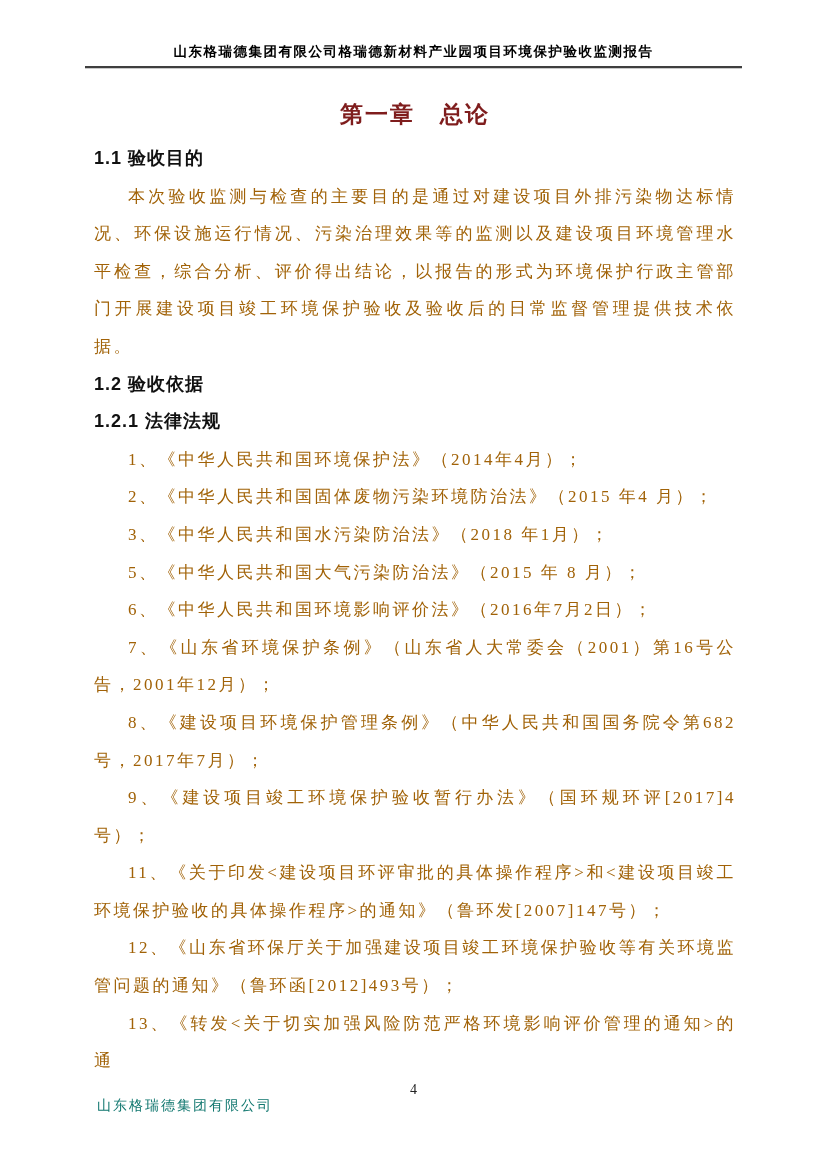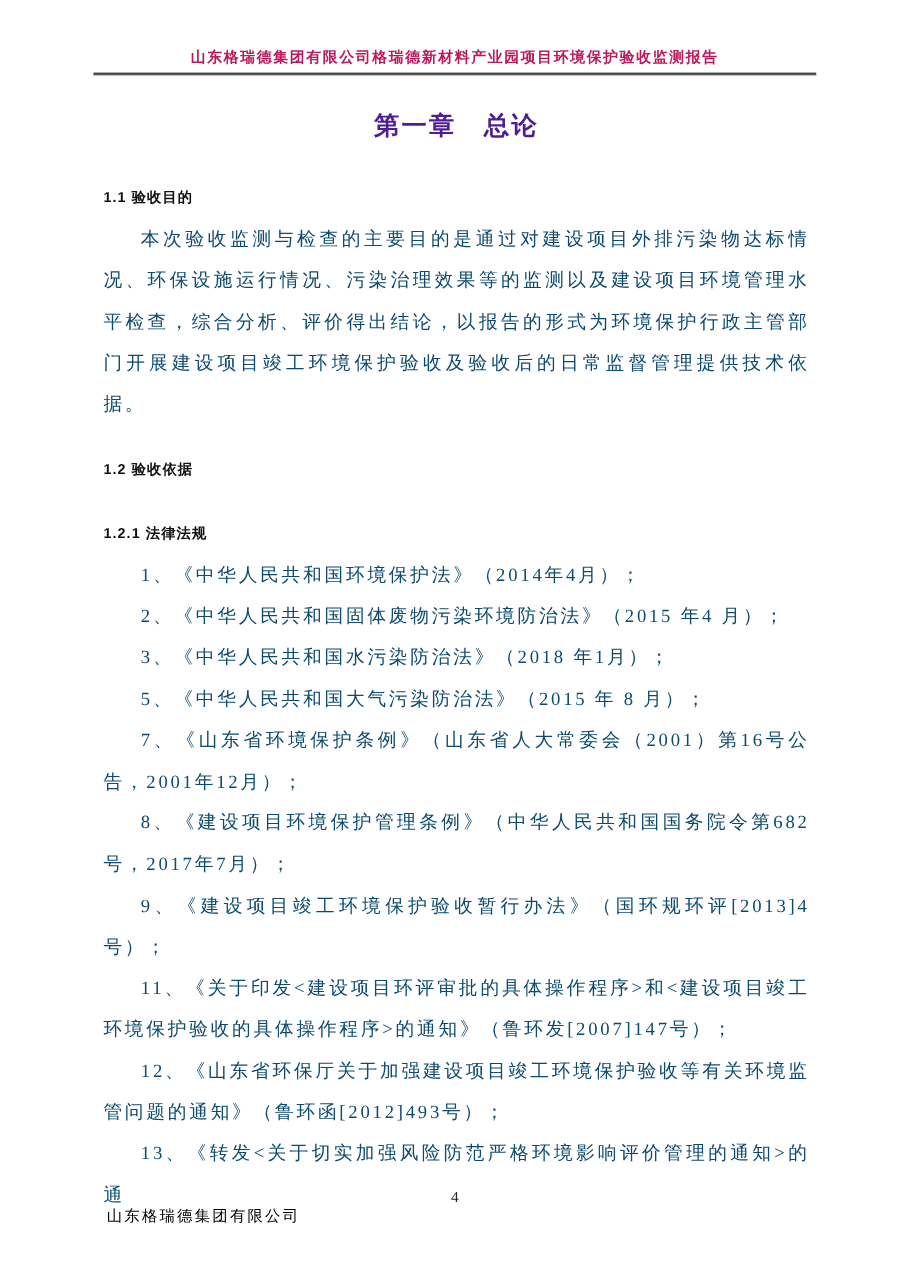--- a/index.html
+++ b/index.html
@@ -19,21 +19,21 @@
   
   .running-header {
     position: absolute;
     top: 43px;
     left: 0;
     width: 100%;
     text-align: center;
     font-size: 13.5px;
     font-weight: bold;
     letter-spacing: 1.5px;
-    color: #be185d;
+    color: #000000;
   }
   .header-rule {
     position: absolute;
     top: 66px;
     left: 85px;
     width: 657px;
     height: 2px;
     background: #3f3f3f;
     border-bottom: 1px solid #c9c9c9;
   }
@@ -45,59 +45,58 @@
     width: 642px;
   }
   .chapter-title {
     height: 52px;
     line-height: 52px;
     text-align: center;
     font-family: "Liberation Sans", "DejaVu Sans", sans-serif;
     font-size: 23px;
     font-weight: bold;
     letter-spacing: 2px;
-    color: #4c1d95;
+    color: #7f1d1d;
   }
   .h2 {
     font-family: "Liberation Sans", "DejaVu Sans", sans-serif;
-    font-size: 13px;
+    font-size: 18px;
     font-weight: bold;
     line-height: 37.6px;
     letter-spacing: 1px;
     color: #111111;
-    margin-top: 21px;
   }
   .body-text {
     font-size: 17px;
     line-height: 37.6px;
     letter-spacing: 2.5px;
     text-align: justify;
     text-justify: inter-ideograph;
-    color: #0c4a6e;
+    color: #a16207;
   }
   .indent {
     text-indent: 2em;
   }
   
   .footer-pageno {
     position: absolute;
     top: 1082px;
     left: 0;
     width: 100%;
     text-align: center;
     font-size: 14px;
     color: #222222;
   }
   .footer-company {
     position: absolute;
     top: 1097px;
     left: 97px;
     font-size: 14px;
     letter-spacing: 2px;
-    color: #000000;
+    color: #0f766e;
   }
 </style>
 </head>
 <body>
 
 <div class="page">
 
   <div class="running-header">山东格瑞德集团有限公司格瑞德新材料产业园项目环境保护验收监测报告</div>
 
   <div class="header-rule"></div>
@@ -111,23 +110,24 @@
     <div class="body-text indent">本次验收监测与检查的主要目的是通过对建设项目外排污染物达标情况、环保设施运行情况、污染治理效果等的监测以及建设项目环境管理水平检查，综合分析、评价得出结论，以报告的形式为环境保护行政主管部门开展建设项目竣工环境保护验收及验收后的日常监督管理提供技术依据。</div>
 
     <div class="h2">1.2 验收依据</div>
 
     <div class="h2">1.2.1 法律法规</div>
 
     <div class="body-text indent">1、《中华人民共和国环境保护法》（2014年4月）；</div>
     <div class="body-text indent">2、《中华人民共和国固体废物污染环境防治法》（2015 年4 月）；</div>
     <div class="body-text indent">3、《中华人民共和国水污染防治法》（2018 年1月）；</div>
     <div class="body-text indent">5、《中华人民共和国大气污染防治法》（2015 年 8 月）；</div>
+    <div class="body-text indent">6、《中华人民共和国环境影响评价法》（2016年7月2日）；</div>
     <div class="body-text indent">7、《山东省环境保护条例》（山东省人大常委会（2001）第16号公告，2001年12月）；</div>
     <div class="body-text indent">8、《建设项目环境保护管理条例》（中华人民共和国国务院令第682号，2017年7月）；</div>
-    <div class="body-text indent">9、《建设项目竣工环境保护验收暂行办法》（国环规环评[2013]4号）；</div>
+    <div class="body-text indent">9、《建设项目竣工环境保护验收暂行办法》（国环规环评[2017]4号）；</div>
     <div class="body-text indent">11、《关于印发&lt;建设项目环评审批的具体操作程序&gt;和&lt;建设项目竣工环境保护验收的具体操作程序&gt;的通知》（鲁环发[2007]147号）；</div>
     <div class="body-text indent">12、《山东省环保厅关于加强建设项目竣工环境保护验收等有关环境监管问题的通知》（鲁环函[2012]493号）；</div>
     <div class="body-text indent">13、《转发&lt;关于切实加强风险防范严格环境影响评价管理的通知&gt;的通</div>
 
   </div>
 
   <div class="footer-pageno">4</div>
 
   <div class="footer-company">山东格瑞德集团有限公司</div>
 

